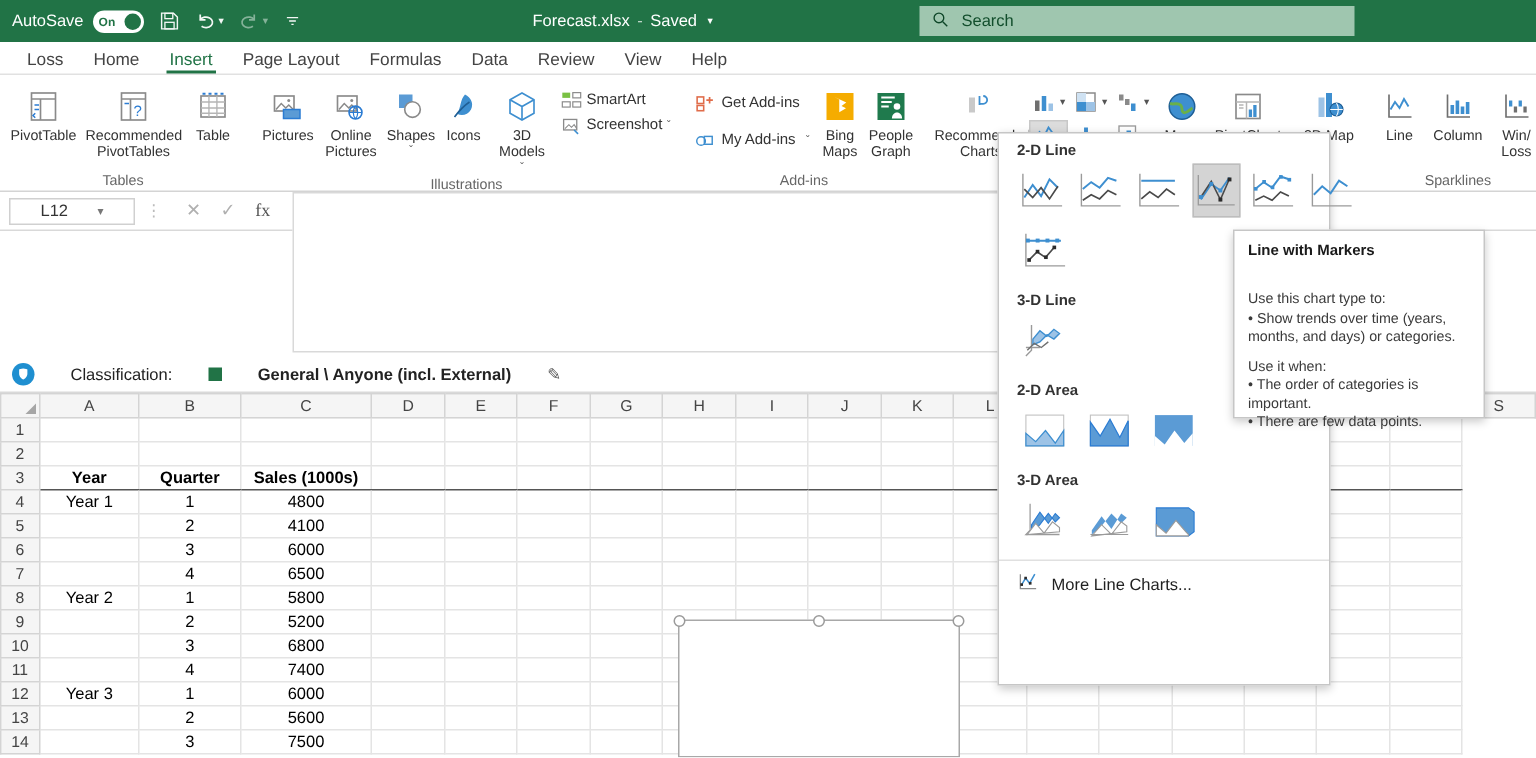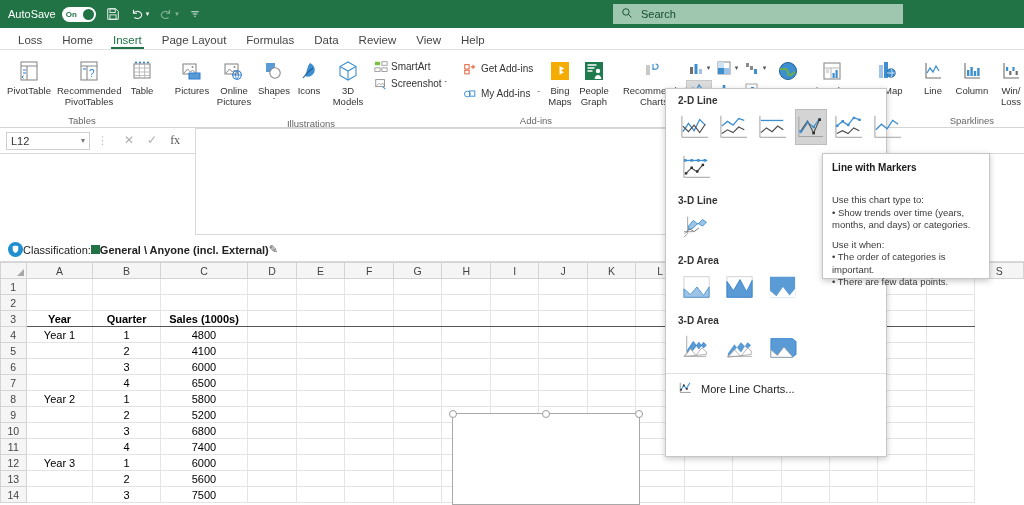--- a/index.html
+++ b/index.html
@@ -91,38 +91,38 @@
   .chartbtn.sel { background: #dcdcdc; border: 1px solid #c8c8c8; }
 
   
   .fbar {
     height: 26px; display: flex; align-items: center;
     background: #fff; border-bottom: 1px solid #d9d9d9; padding: 0 2px;
   }
   .namebox {
     width: 84px; height: 18px; border: 1px solid #d0d0d0; background: #fff;
     display: flex; align-items: center; justify-content: space-between;
-    padding: 0 4px; font-size: 11px; color: #333; margin-left: 4px;
+    padding: 0 20px; font-size: 11px; color: #333; margin-left: 4px;
   }
   .dots { margin: 0 7px; color: #bbb; font-size: 11px; letter-spacing: 1px; }
   .fbtns { display: flex; gap: 13px; color: #b0b0b0; font-size: 12px; padding: 0 8px; }
   .fbtns .fx { color: #555; font-family: "Liberation Serif", serif; }
   .finput { flex: 1; height: 18px; background: #fff; margin-left: 4px; }
 
   
   .fpanel {
     position: absolute; left: 195px; top: 128px; width: 505px; height: 107px;
     background: #fff; border: 1px solid #d9d9d9; z-index: 5;
   }
 
   
   .classbar {
     position: absolute; left: 0; top: 238px; width: 1024px; height: 24px;
     background: #fff; border-bottom: 1px solid #d9d9d9;
-    display: flex; align-items: center; padding-left: 8px; gap: 0;
+    display: flex; align-items: center; padding-left: 8px; gap: 24px;
     font-size: 11px; color: #222; z-index: 6;
   }
   .shield {
     width: 15px; height: 15px; border-radius: 50%; background: #1f8fd0;
     display: flex; align-items: center; justify-content: center;
   }
   .class-swatch { width: 9px; height: 9px; background: #217346; display: inline-block; }
   .class-value { font-weight: bold; }
   .pencil { color: #555; font-size: 11px; }
 
@@ -219,20 +219,26 @@
           <path d="M12 3v4.2H8" fill="none" stroke="#fff" stroke-width="1.3"></path>
         </svg>
       <span class="caret">▾</span>
     </span>
     <span class="tb-icon">
       <svg width="12" height="12" viewBox="0 0 16 16">
           <path d="M3 5h10M5 8h6M7 11h2" stroke="#fff" stroke-width="1.2"></path>
         </svg>
     </span>
 
+    <div class="doc-title">
+      <span>Forecast.xlsx</span>
+      <span class="sep">-</span>
+      <span>Saved</span>
+      <span class="caret">▾</span>
+    </div>
 
     <div class="searchbox">
       <span>
         <svg width="12" height="12" viewBox="0 0 16 16">
             <circle cx="6.6" cy="6.6" r="4.3" fill="none" stroke="#0d4527" stroke-width="1.2"></circle>
             <path d="M10 10l4 4" stroke="#0d4527" stroke-width="1.2"></path>
           </svg>
       </span>
       <span class="ph">Search</span>
     </div>

